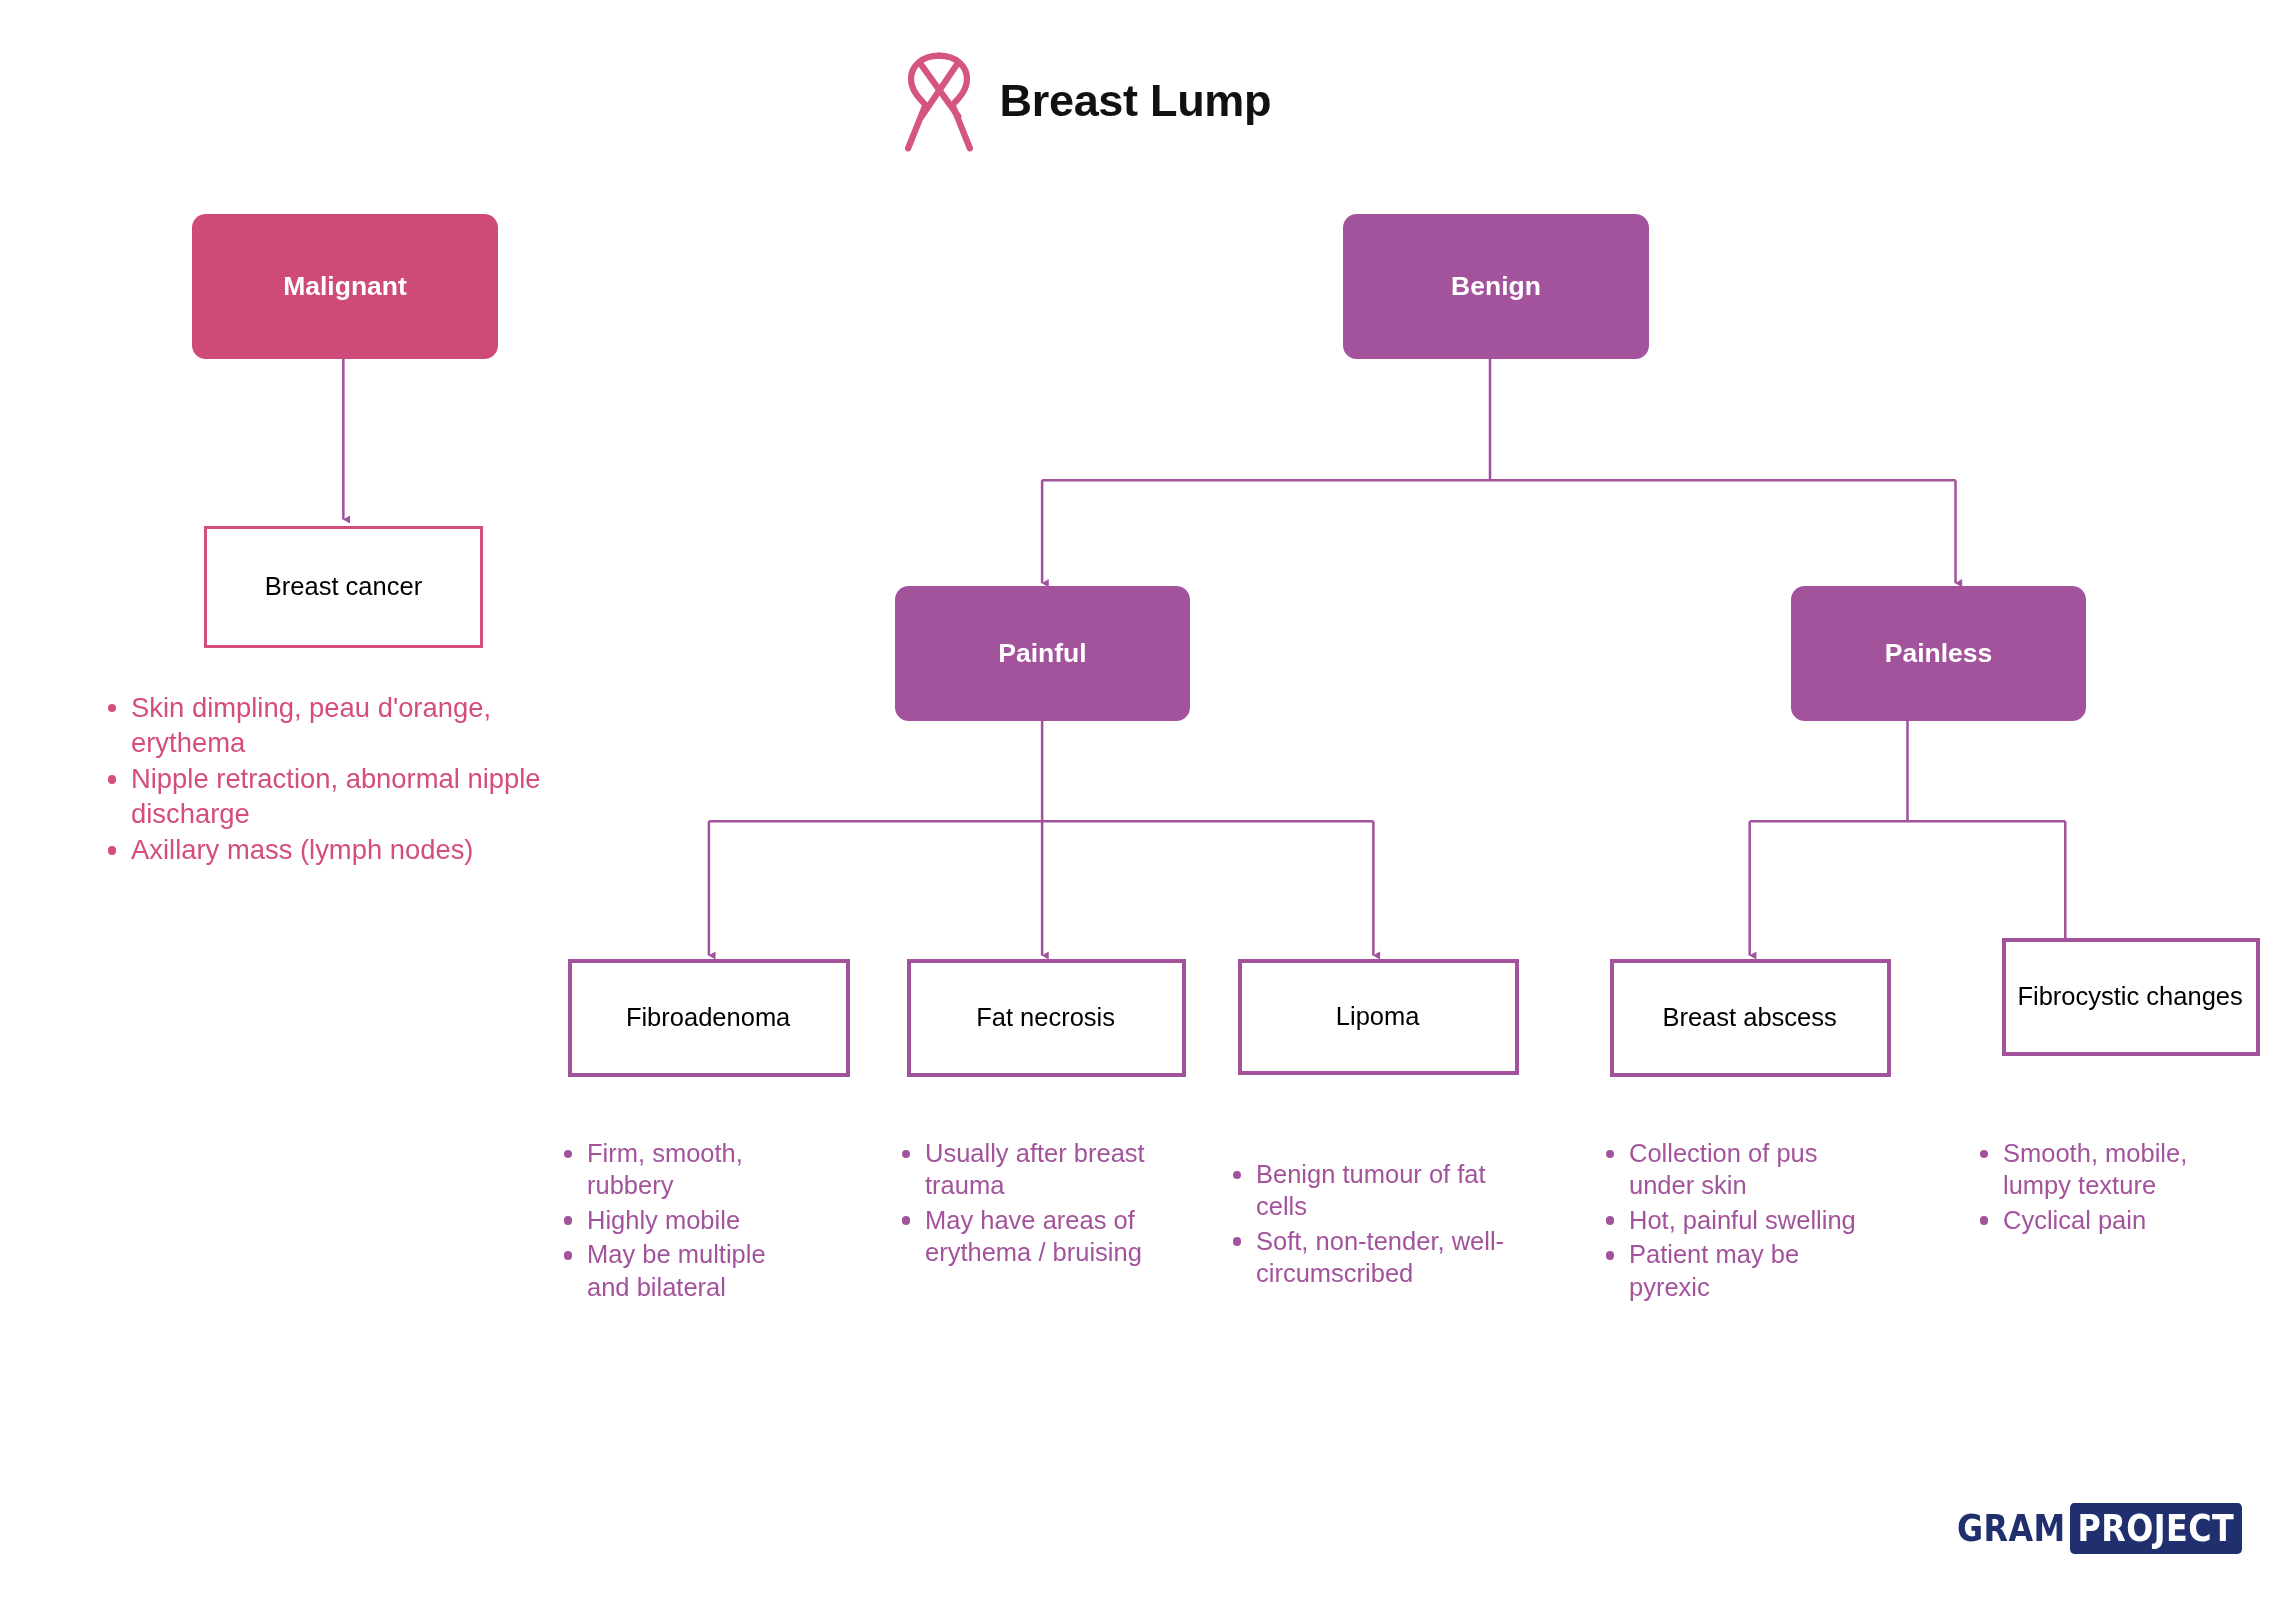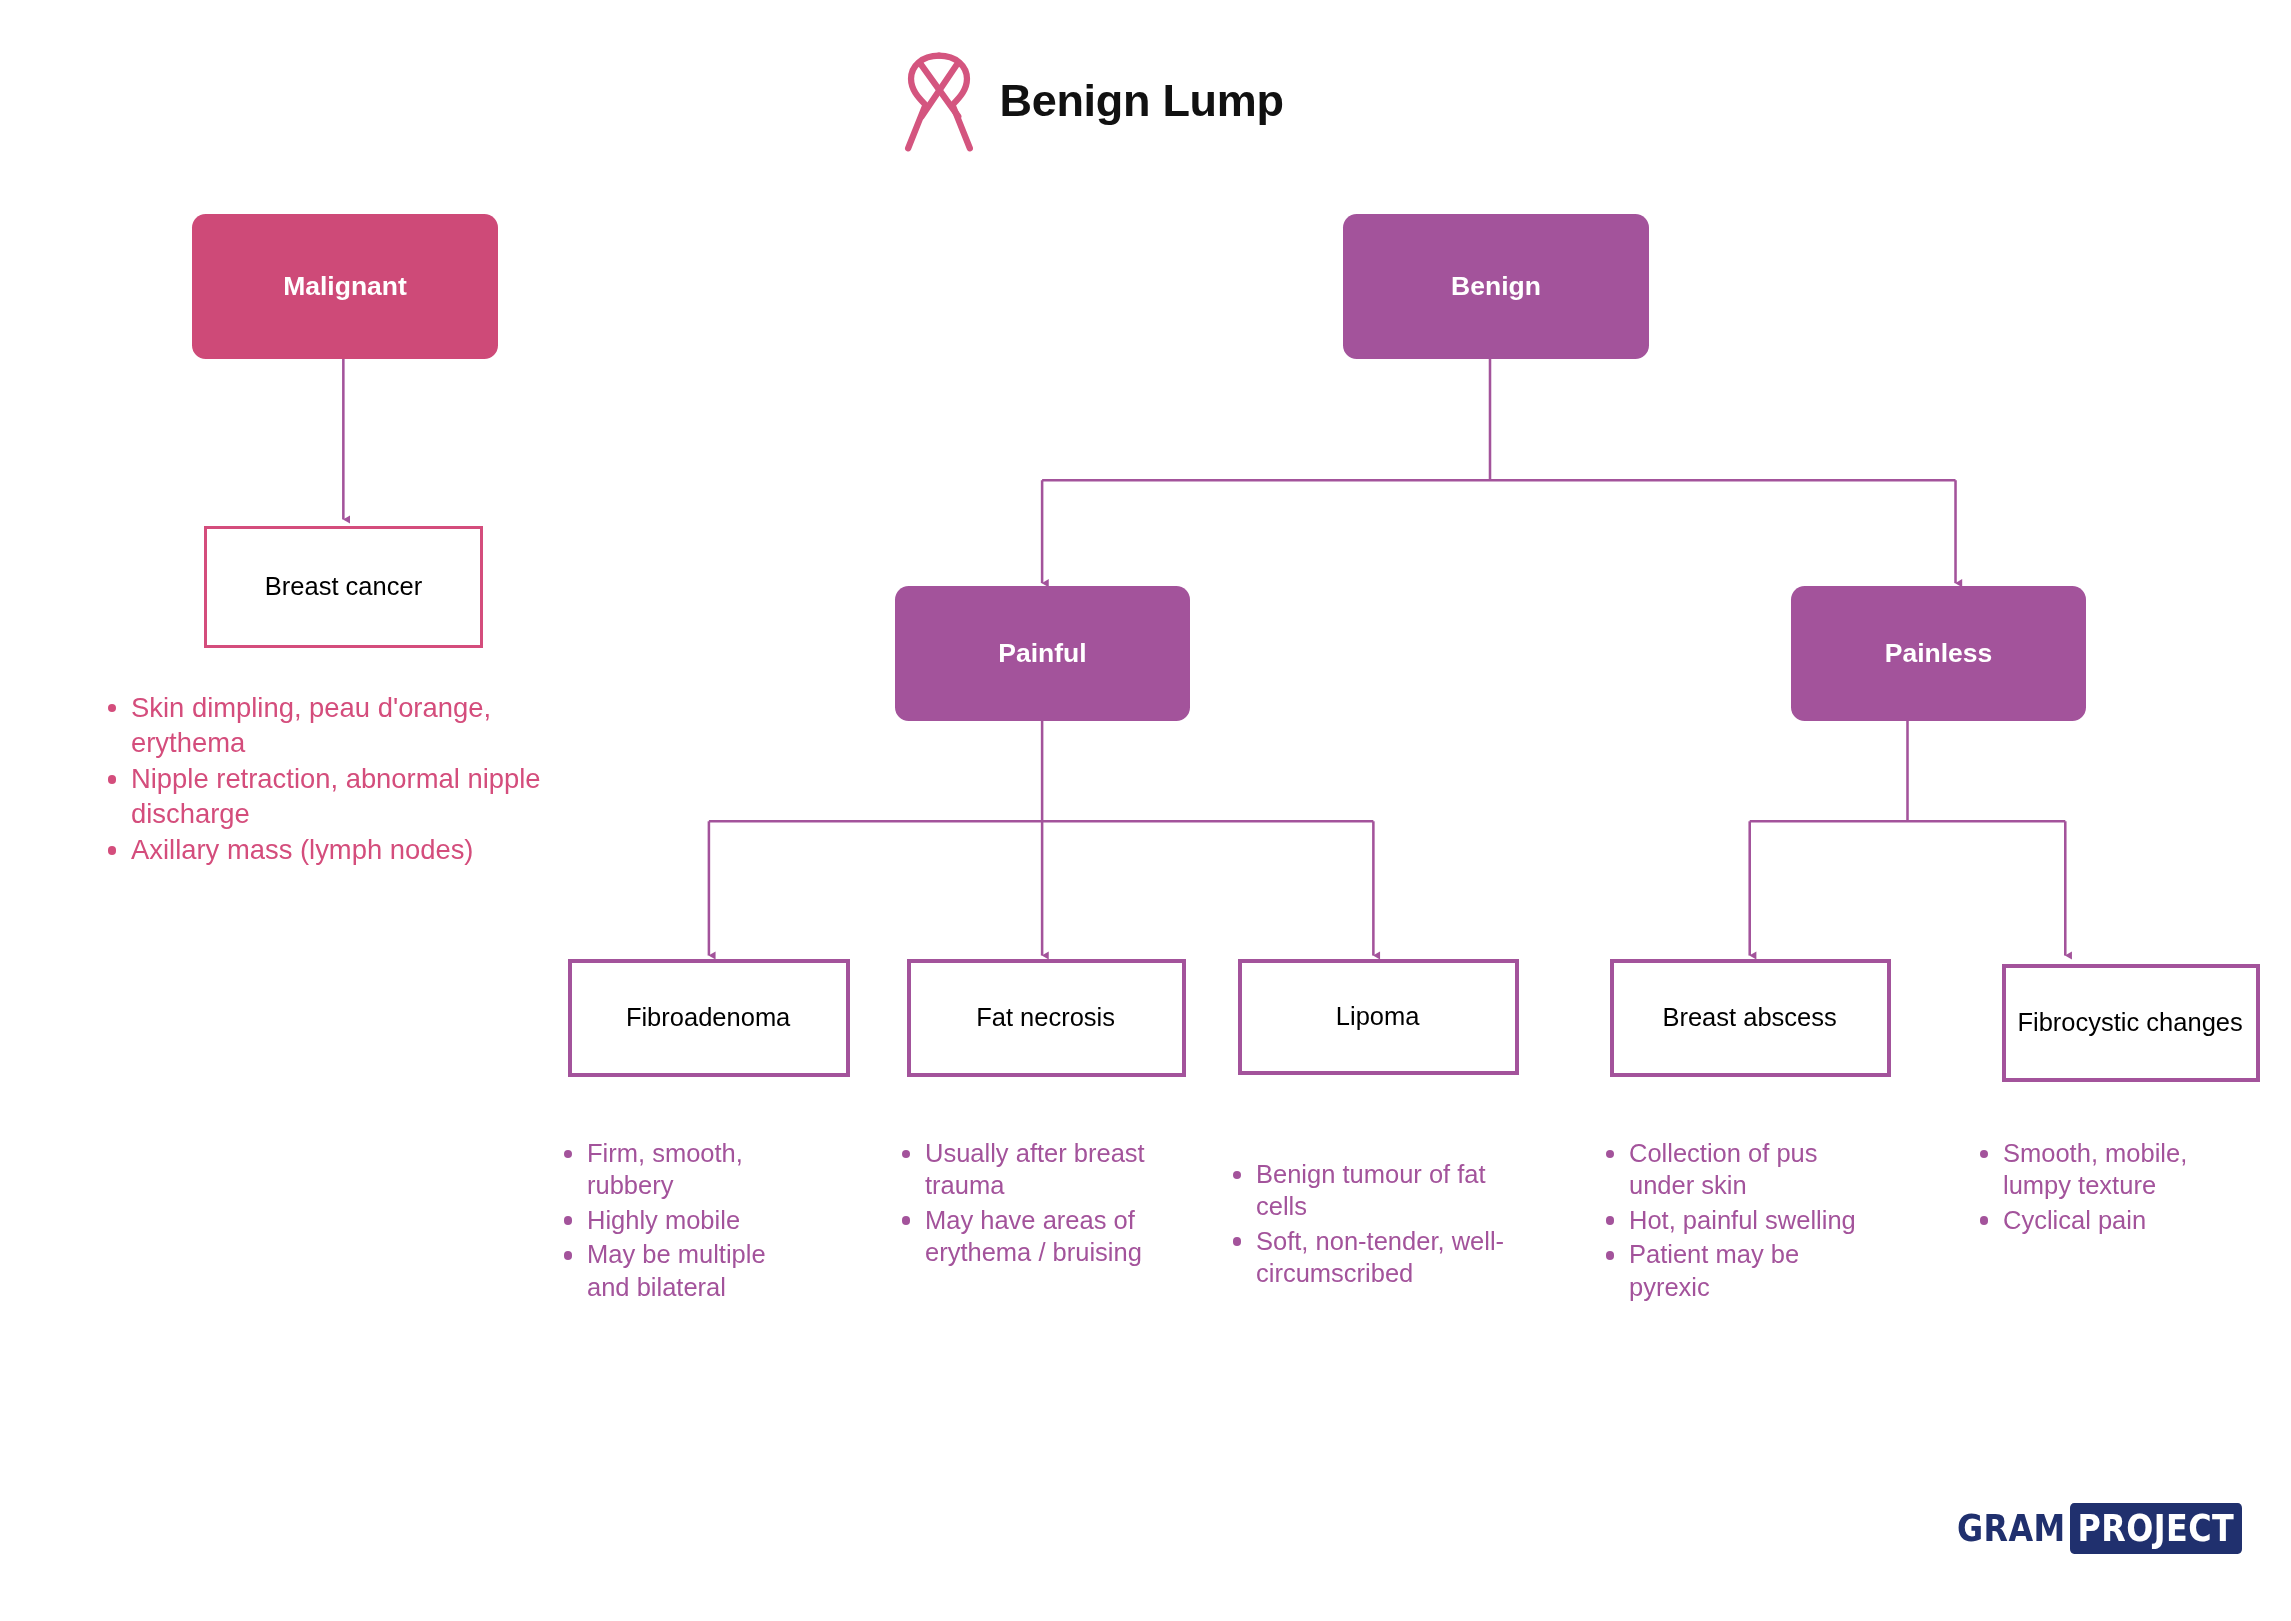--- a/index.html
+++ b/index.html
@@ -195,21 +195,21 @@
 
   <div class="title-wrap">
     <svg class="ribbon-icon" viewBox="0 0 76 112">
       <g fill="none" stroke="#d4557f" stroke-width="6.5" stroke-linecap="round" stroke-linejoin="round">
         <path d="M38 9 C20 9 9 20 9 33 C9 44 16 52 24 60 L6 105"></path>
         <path d="M38 9 C56 9 67 20 67 33 C67 44 60 52 52 60 L70 105"></path>
         <path d="M20 19 L58 72"></path>
         <path d="M56 19 L20 72"></path>
       </g>
     </svg>
-    <div class="title-text">Benign Lump</div>
+    <div class="title-text">Breast Lump</div>
   </div>
 
   <div class="node node-malignant" style="left:192px; top:214px; width:306px; height:145px;">
     <span>Malignant</span>
   </div>
 
   <div class="node node-benign" style="left:1343px; top:214px; width:306px; height:145px;justify-content:center;">
     <span>Benign</span>
   </div>
 
@@ -234,21 +234,21 @@
   </div>
 
   <div class="leaf leaf-purple" style="left:1238px; top:959px; width:281px; height:116px;">
     <span>Lipoma</span>
   </div>
 
   <div class="leaf leaf-purple" style="left:1610px; top:959px; width:281px; height:118px;">
     <span>Breast abscess</span>
   </div>
 
-  <div class="leaf leaf-purple" style="left:2002px; top:964px; width:258px; height:118px;">
+  <div class="leaf leaf-purple" style="left:2002px; top:938px; width:258px; height:118px;">
     <span>Fibrocystic changes</span>
   </div>
 
   <ul class="bullets pink big" style="left:98px; top:691px; width:510px;">
     <li>Skin dimpling, peau d'orange, erythema</li>
     <li>Nipple retraction, abnormal nipple discharge</li>
     <li>Axillary mass (lymph nodes)</li>
   </ul>
 
   <ul class="bullets purple" style="left:554px; top:1137px; width:250px;">

